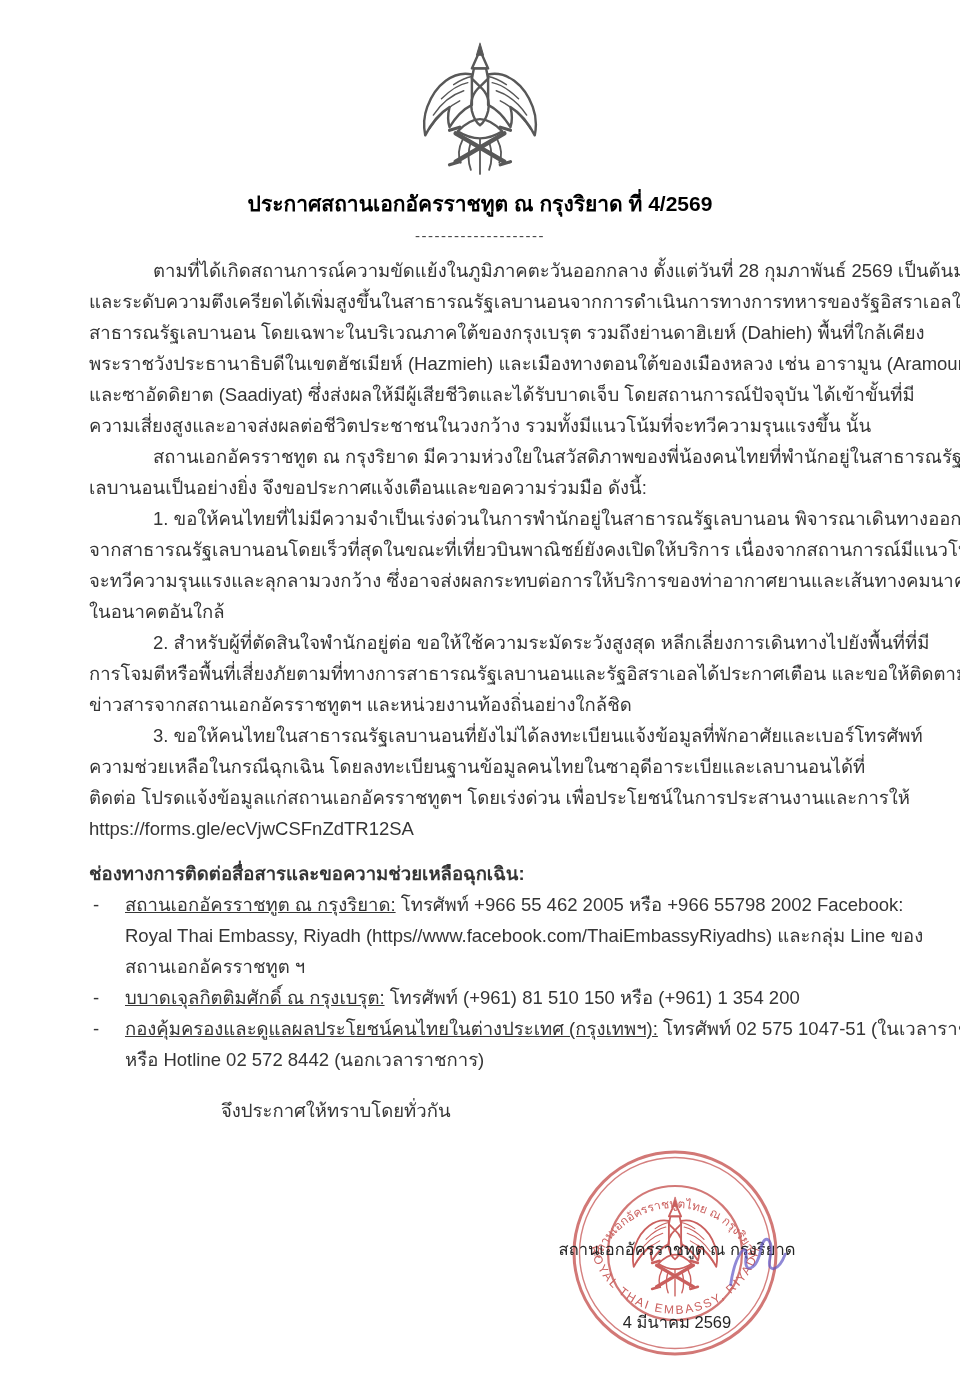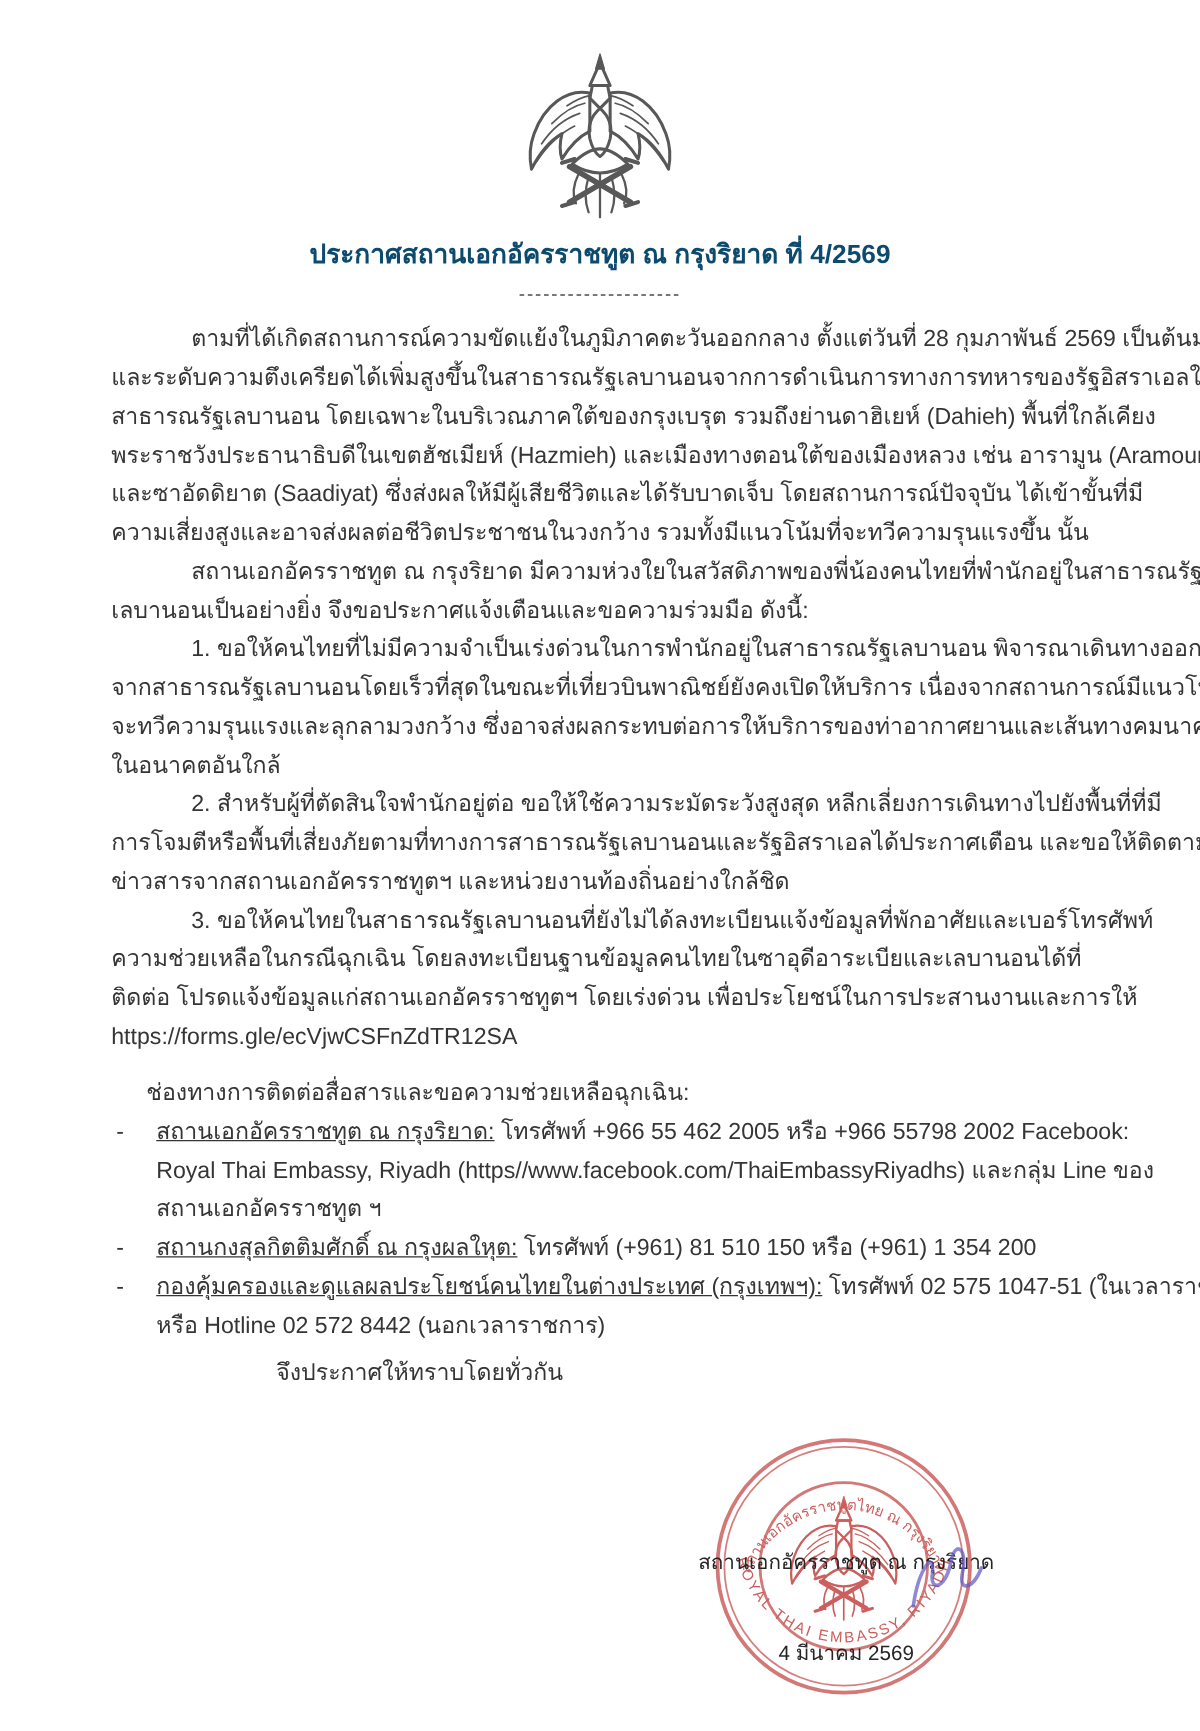--- a/index.html
+++ b/index.html
@@ -10,30 +10,30 @@
     color:#353535;
     position:relative;
     overflow:hidden;
   }
   .emblem {
     display:block;
     width:122px; height:142px;
     margin:40px auto 4px auto;
     color:#585858;
   }
-  .title { text-align:center; font-weight:bold; font-size:21px; line-height:35px; color:#0c4a6e; }
+  .title { text-align:center; font-weight:bold; font-size:21px; line-height:35px; color:#000000; }
   .sep { text-align:center; font-size:15px; letter-spacing:1.5px; color:#4a4a4a; line-height:18px; margin-top:6px; }
   .content { padding:10px 70px 0 89px; font-size:18.5px; line-height:31px; }
   .line { white-space:nowrap; }
   .fl { padding-left:64px; }      
-  .heading { font-weight:normal; margin-top:14px; white-space:nowrap;margin-left:28px; }
+  .heading { font-weight:bold; margin-top:14px; white-space:nowrap; }
   .li { position:relative; padding-left:36px; }
   .li .marker { position:absolute; left:4px; top:0; }
   .u { text-decoration:underline;text-align:center; }
-  .closing { padding-left:132px; margin-top:7px; white-space:nowrap; }
+  .closing { padding-left:132px; margin-top:20px; white-space:nowrap; }
 
   .stamp-wrap { position:absolute; left:568px; top:1146px; width:214px; height:214px; }
   .stamp { width:214px; height:214px; opacity:0.88; }
   .stamp-overlay-1, .stamp-overlay-2 {
     position:absolute; left:556px; width:242px;
     text-align:center; color:#252525; font-size:16.5px; white-space:nowrap;
   }
   .stamp-overlay-1 { top:1236px; }
   .stamp-overlay-2 { top:1309px; }
   .signature { position:absolute; left:724px; top:1228px; width:70px; height:72px; }
@@ -110,21 +110,21 @@
 
     <div class="li">
       <span class="marker">-</span>
       <div class="line"><span class="u">สถานเอกอัครราชทูต ณ กรุงริยาด:</span><span> โทรศัพท์ +966 55 462 2005 หรือ +966 55798 2002 Facebook:</span></div>
       <div class="line">Royal Thai Embassy, Riyadh (https//www.facebook.com/ThaiEmbassyRiyadhs) และกลุ่ม Line ของ</div>
       <div class="line">สถานเอกอัครราชทูต ฯ</div>
     </div>
 
     <div class="li">
       <span class="marker">-</span>
-      <div class="line"><span class="u">สถานกงสุลกิตติมศักดิ์ ณ กรุงผลใหุต:</span><span> โทรศัพท์ (+961) 81 510 150 หรือ (+961) 1 354 200</span></div>
+      <div class="line"><span class="u">บบาดเจุลกิตติมศักดิ์ ณ กรุงเบรุต:</span><span> โทรศัพท์ (+961) 81 510 150 หรือ (+961) 1 354 200</span></div>
     </div>
 
     <div class="li">
       <span class="marker">-</span>
       <div class="line"><span class="u">กองคุ้มครองและดูแลผลประโยชน์คนไทยในต่างประเทศ (กรุงเทพฯ):</span><span> โทรศัพท์ 02 575 1047-51 (ในเวลาราชการ)</span></div>
       <div class="line">หรือ Hotline 02 572 8442 (นอกเวลาราชการ)</div>
     </div>
 
     <div class="closing">จึงประกาศให้ทราบโดยทั่วกัน</div>
   </div>

